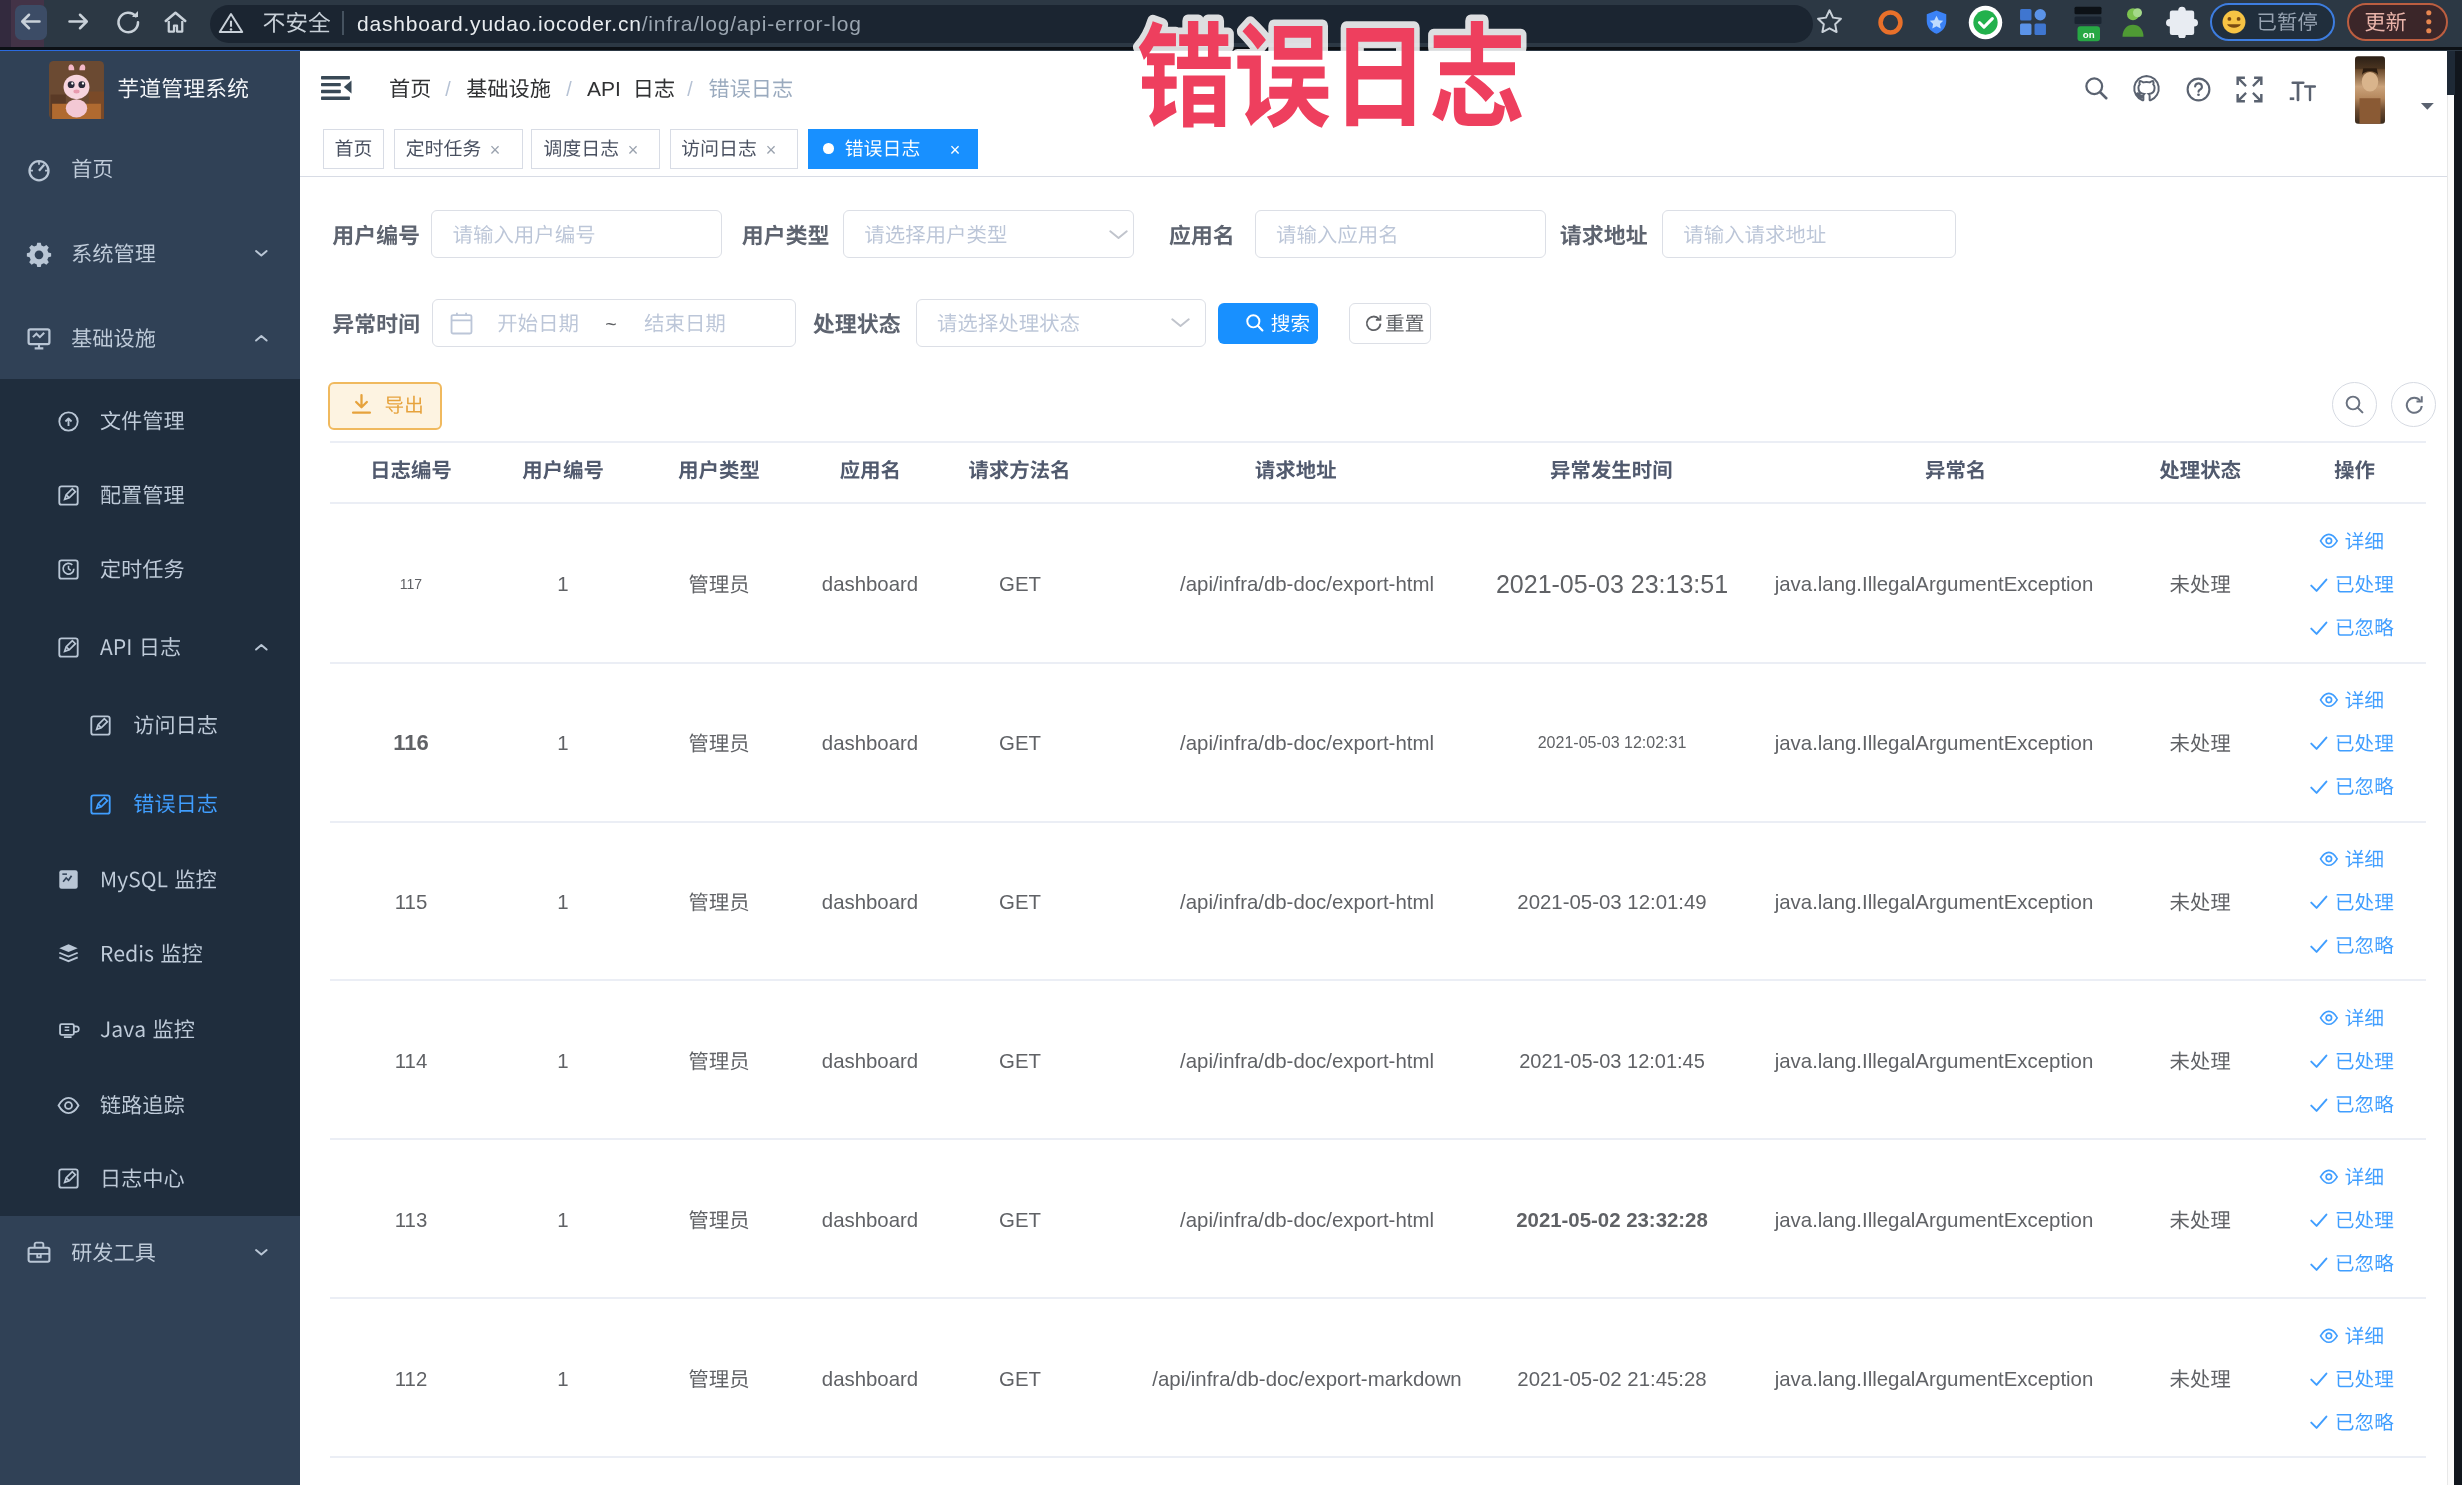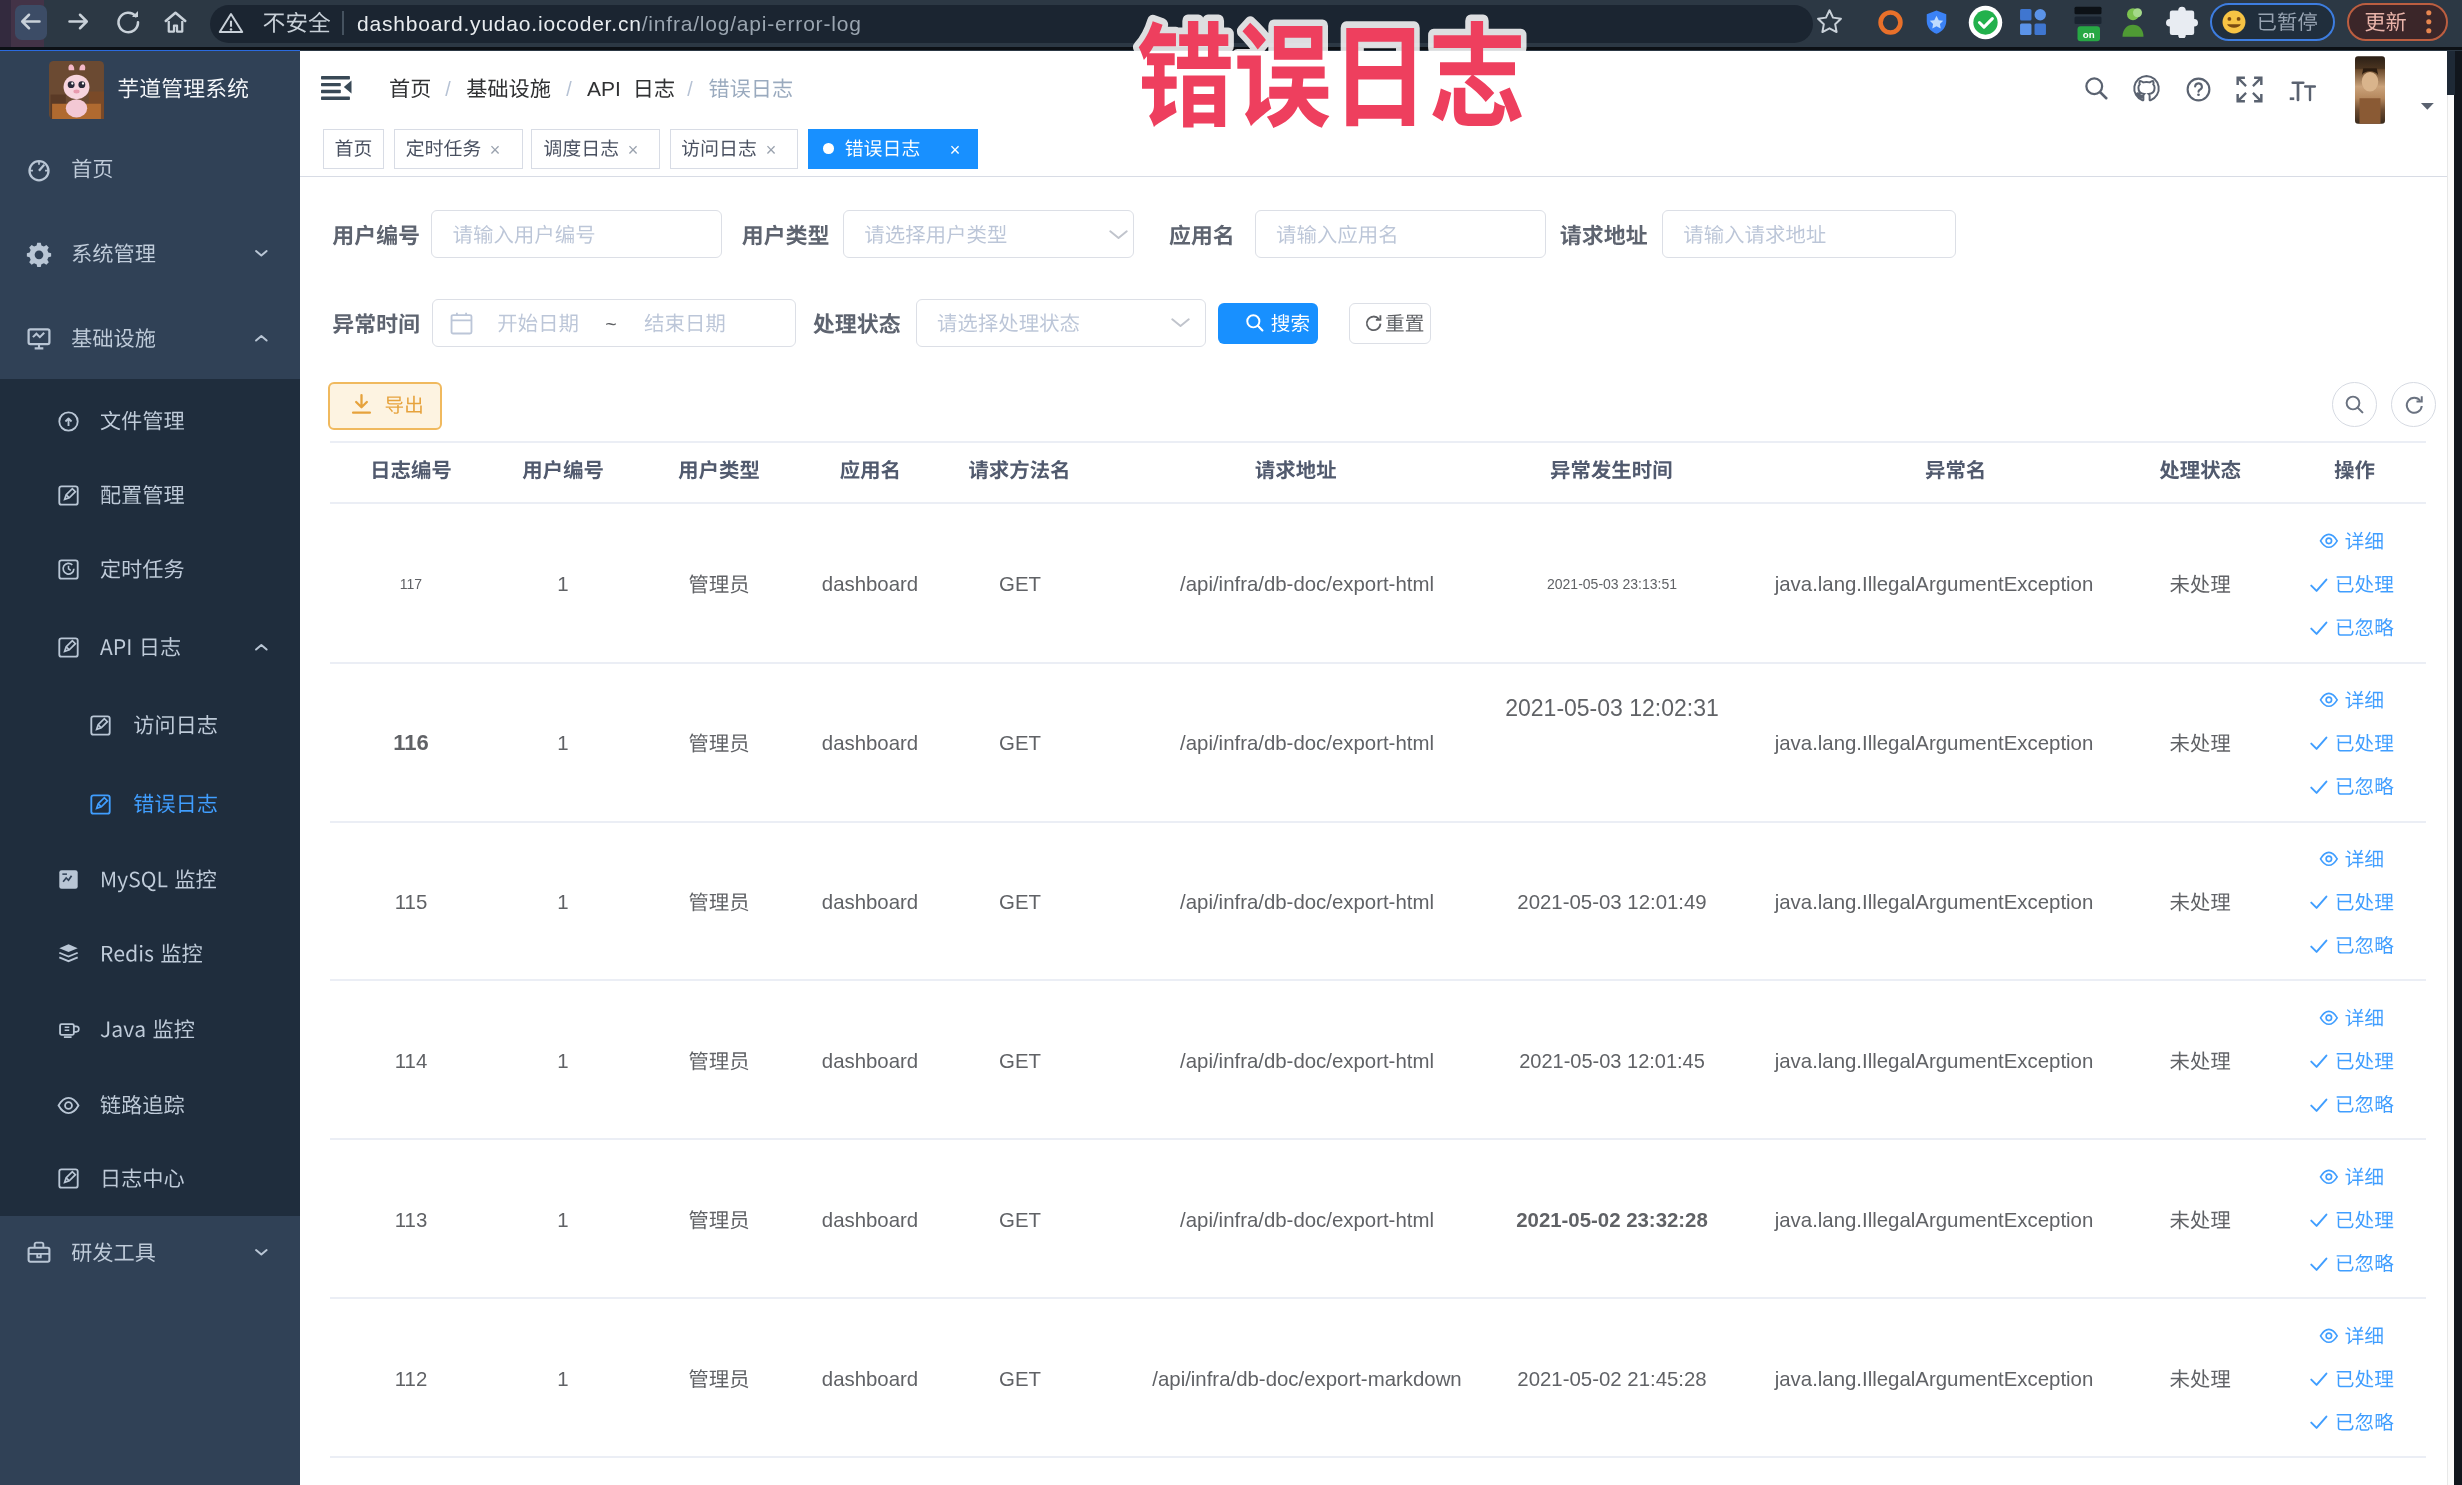--- a/index.html
+++ b/index.html
@@ -278,39 +278,39 @@
     <path d="M23 9a10 10 0 1 0 2 7" stroke="#6a7280" stroke-width="2.6" fill="none"></path>
     <path d="M25 3v7h-7" stroke="#6a7280" stroke-width="2.6" fill="none"></path>
   </svg>
 <div style="position:absolute;left:330px;top:441px;width:2096px;height:2.3px;background:#ebeef5"></div>
 <div style="position:absolute;left:330px;top:502px;width:2096px;height:2.3px;background:#ebeef5"></div>
 <div style="position:absolute;left:411px;transform:translate(-50%,-50%);top:584px;font-size:14px;color:#606266;font-weight:normal;letter-spacing:0;white-space:nowrap">117</div>
 <div style="position:absolute;left:563px;transform:translate(-50%,-50%);top:584px;font-size:20.4px;color:#606266;font-weight:normal;letter-spacing:0;white-space:nowrap">1</div>
 <div style="position:absolute;left:870px;transform:translate(-50%,-50%);top:584px;font-size:20.4px;color:#606266;font-weight:normal;letter-spacing:0;white-space:nowrap">dashboard</div>
 <div style="position:absolute;left:1020px;transform:translate(-50%,-50%);top:584px;font-size:20.4px;color:#606266;font-weight:normal;letter-spacing:0;white-space:nowrap">GET</div>
 <div style="position:absolute;left:1307px;transform:translate(-50%,-50%);top:584px;font-size:20.4px;color:#606266;font-weight:normal;letter-spacing:0;white-space:nowrap">/api/infra/db-doc/export-html</div>
-<div style="position:absolute;left:1612px;transform:translate(-50%,-50%);top:584px;font-size:14px;color:#606266;font-weight:normal;letter-spacing:0;white-space:nowrap">2021-05-03 23:13:51</div>
+<div style="position:absolute;left:1612px;transform:translate(-50%,-50%);top:584px;font-size:25px;color:#606266;font-weight:normal;letter-spacing:0;white-space:nowrap">2021-05-03 23:13:51</div>
 <div style="position:absolute;left:1934px;transform:translate(-50%,-50%);top:584px;font-size:20.4px;color:#606266;font-weight:normal;letter-spacing:0;white-space:nowrap">java.lang.IllegalArgumentException</div>
 <svg style="position:absolute;left:2319px;top:531px;" width="19.7" height="19.7" viewBox="0 0 26 26">
     <path d="M2 13C5.5 7 9.5 4.5 13 4.5S20.5 7 24 13c-3.5 6-7.5 8.5-11 8.5S5.5 19 2 13z" stroke="#409eff" stroke-width="2.2" fill="none"></path>
     <circle cx="13" cy="13" r="3.6" stroke="#409eff" stroke-width="2.2" fill="none"></circle>
   </svg>
 <svg style="position:absolute;left:2309px;top:575px;" width="19.7" height="19.7" viewBox="0 0 26 26">
     <path d="M3 14l7 7L23 6" stroke="#409eff" stroke-width="2.6" fill="none" stroke-linecap="round" stroke-linejoin="round"></path>
   </svg>
 <svg style="position:absolute;left:2309px;top:618px;" width="19.7" height="19.7" viewBox="0 0 26 26">
     <path d="M3 14l7 7L23 6" stroke="#409eff" stroke-width="2.6" fill="none" stroke-linecap="round" stroke-linejoin="round"></path>
   </svg>
 <div style="position:absolute;left:330px;top:662px;width:2096px;height:2.3px;background:#ebeef5"></div>
 <div style="position:absolute;left:411px;transform:translate(-50%,-50%);top:743px;font-size:22px;color:#606266;font-weight:bold;letter-spacing:0;white-space:nowrap">116</div>
 <div style="position:absolute;left:563px;transform:translate(-50%,-50%);top:743px;font-size:20.4px;color:#606266;font-weight:normal;letter-spacing:0;white-space:nowrap">1</div>
 <div style="position:absolute;left:870px;transform:translate(-50%,-50%);top:743px;font-size:20.4px;color:#606266;font-weight:normal;letter-spacing:0;white-space:nowrap">dashboard</div>
 <div style="position:absolute;left:1020px;transform:translate(-50%,-50%);top:743px;font-size:20.4px;color:#606266;font-weight:normal;letter-spacing:0;white-space:nowrap">GET</div>
 <div style="position:absolute;left:1307px;transform:translate(-50%,-50%);top:743px;font-size:20.4px;color:#606266;font-weight:normal;letter-spacing:0;white-space:nowrap">/api/infra/db-doc/export-html</div>
-<div style="position:absolute;left:1612px;transform:translate(-50%,-50%);top:708px;font-size:23px;color:#606266;font-weight:normal;letter-spacing:0;white-space:nowrap">2021-05-03 12:02:31</div>
+<div style="position:absolute;left:1612px;transform:translate(-50%,-50%);top:743px;font-size:16px;color:#606266;font-weight:normal;letter-spacing:0;white-space:nowrap">2021-05-03 12:02:31</div>
 <div style="position:absolute;left:1934px;transform:translate(-50%,-50%);top:743px;font-size:20.4px;color:#606266;font-weight:normal;letter-spacing:0;white-space:nowrap">java.lang.IllegalArgumentException</div>
 <svg style="position:absolute;left:2319px;top:690px;" width="19.7" height="19.7" viewBox="0 0 26 26">
     <path d="M2 13C5.5 7 9.5 4.5 13 4.5S20.5 7 24 13c-3.5 6-7.5 8.5-11 8.5S5.5 19 2 13z" stroke="#409eff" stroke-width="2.2" fill="none"></path>
     <circle cx="13" cy="13" r="3.6" stroke="#409eff" stroke-width="2.2" fill="none"></circle>
   </svg>
 <svg style="position:absolute;left:2309px;top:733px;" width="19.7" height="19.7" viewBox="0 0 26 26">
     <path d="M3 14l7 7L23 6" stroke="#409eff" stroke-width="2.6" fill="none" stroke-linecap="round" stroke-linejoin="round"></path>
   </svg>
 <svg style="position:absolute;left:2309px;top:777px;" width="19.7" height="19.7" viewBox="0 0 26 26">
     <path d="M3 14l7 7L23 6" stroke="#409eff" stroke-width="2.6" fill="none" stroke-linecap="round" stroke-linejoin="round"></path>

